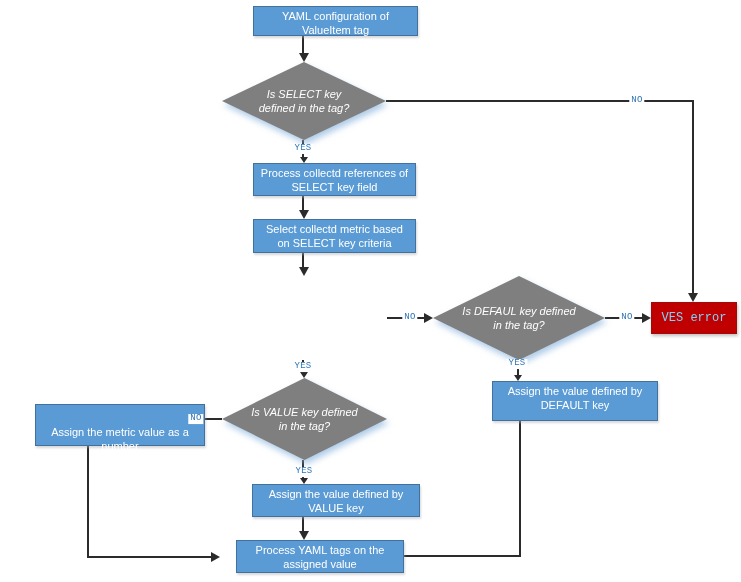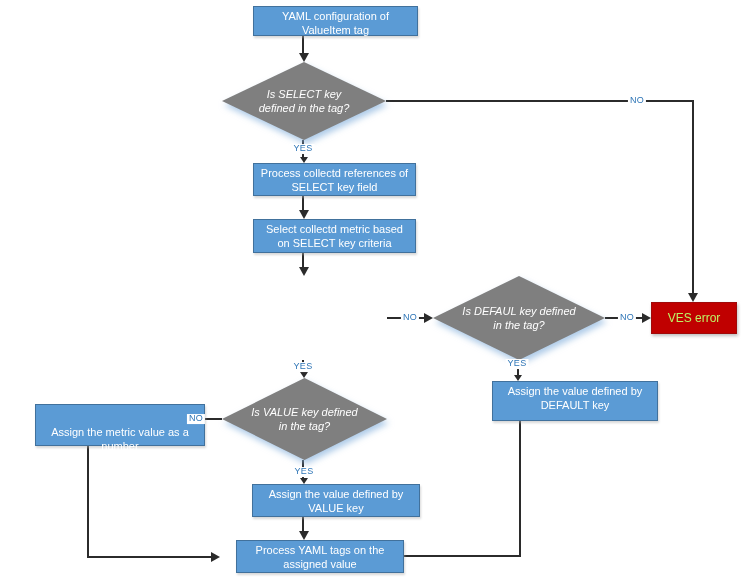--- a/index.html
+++ b/index.html
@@ -21,32 +21,32 @@
   .ah.l-big{border-top:5px solid transparent;border-bottom:5px solid transparent;border-right:9px solid var(--line-color);}
   .proc{
     position:absolute;background:var(--process-fill);border:1px solid var(--process-border);
     color:#fff;display:flex;align-items:flex-start;justify-content:center;text-align:center;
     font-size:11px;line-height:1.3;box-sizing:border-box;padding:2px 5px;
     box-shadow:1px 2px 2px rgba(170,170,170,.45);
     margin-left:32px;
   }
   .errbox{
     position:absolute;background:var(--error-fill);border:1px solid var(--error-border);
-    color:#bef264;display:flex;align-items:center;justify-content:center;text-align:center;
-    font-size:12px;box-sizing:border-box;box-shadow:1px 2px 3px rgba(150,150,150,.6);
+    color:#7dd3fc;display:flex;align-items:center;justify-content:center;text-align:center;
+    font-size:12px;box-sizing:border-box;box-shadow:1px 2px 3px rgba(150,150,150,.6);font-family:Liberation Mono, monospace;
   }
   .dec{position:absolute;filter:drop-shadow(2px 4px 3px rgba(130,175,220,.65));}
   .dec .shape{
     width:100%;height:100%;clip-path:polygon(50% 0,100% 50%,50% 100%,0 50%);
     background:var(--decision-fill);display:flex;align-items:center;justify-content:center;
     text-align:center;color:#fff;font-size:11px;line-height:1.3;box-sizing:border-box;padding:0 28px;font-style:italic;
   }
   .elb{
     position:absolute;transform:translate(-50%,-50%);background:#fff;
-    color:var(--edge-label-color);font-size:9px;line-height:1.1;padding:0 2px;letter-spacing:.3px;
+    color:var(--edge-label-color);font-size:9px;line-height:1.1;padding:0 2px;letter-spacing:.3px;font-family:Liberation Mono, monospace;
   }
 </style>
 </head>
 <body>
 
 <div id="canvas">
 
   <div class="ln" style="left:302px;top:35px;width:2px;height:20px"></div>
   <div class="ln" style="left:302px;top:140px;width:2px;height:18px"></div>
   <div class="ln" style="left:302px;top:196px;width:2px;height:16px"></div>

